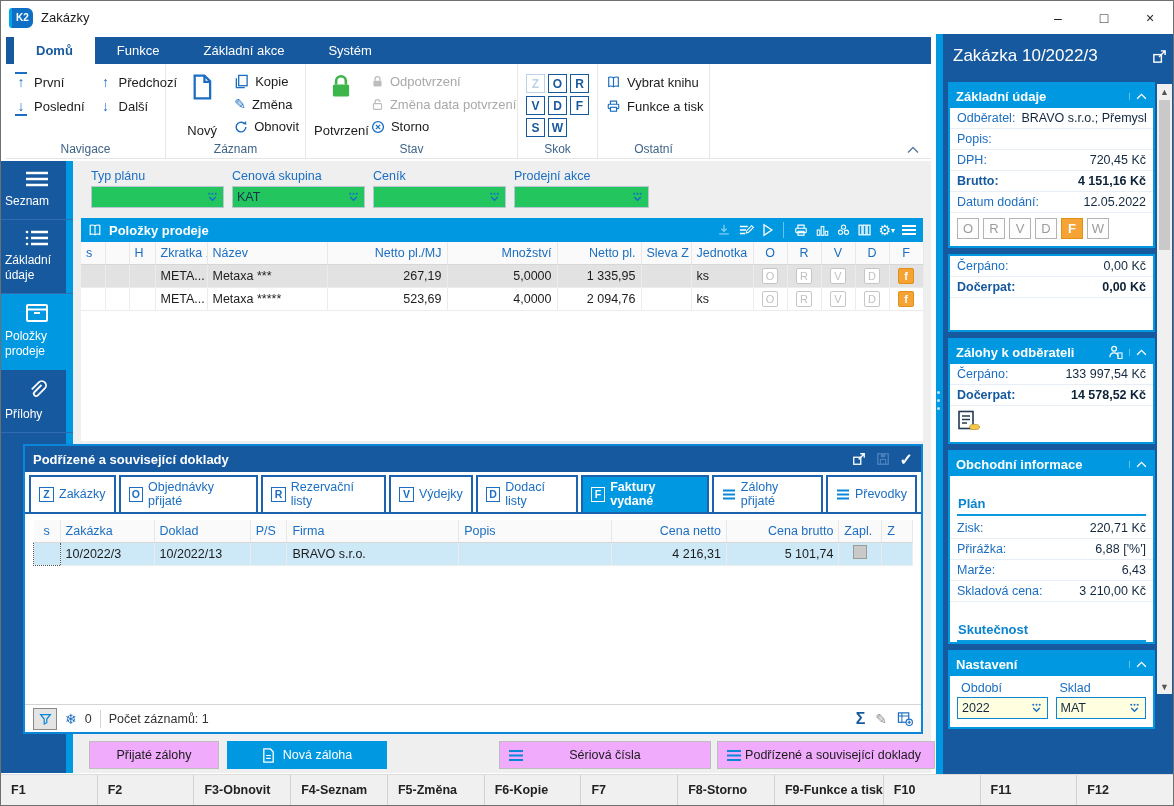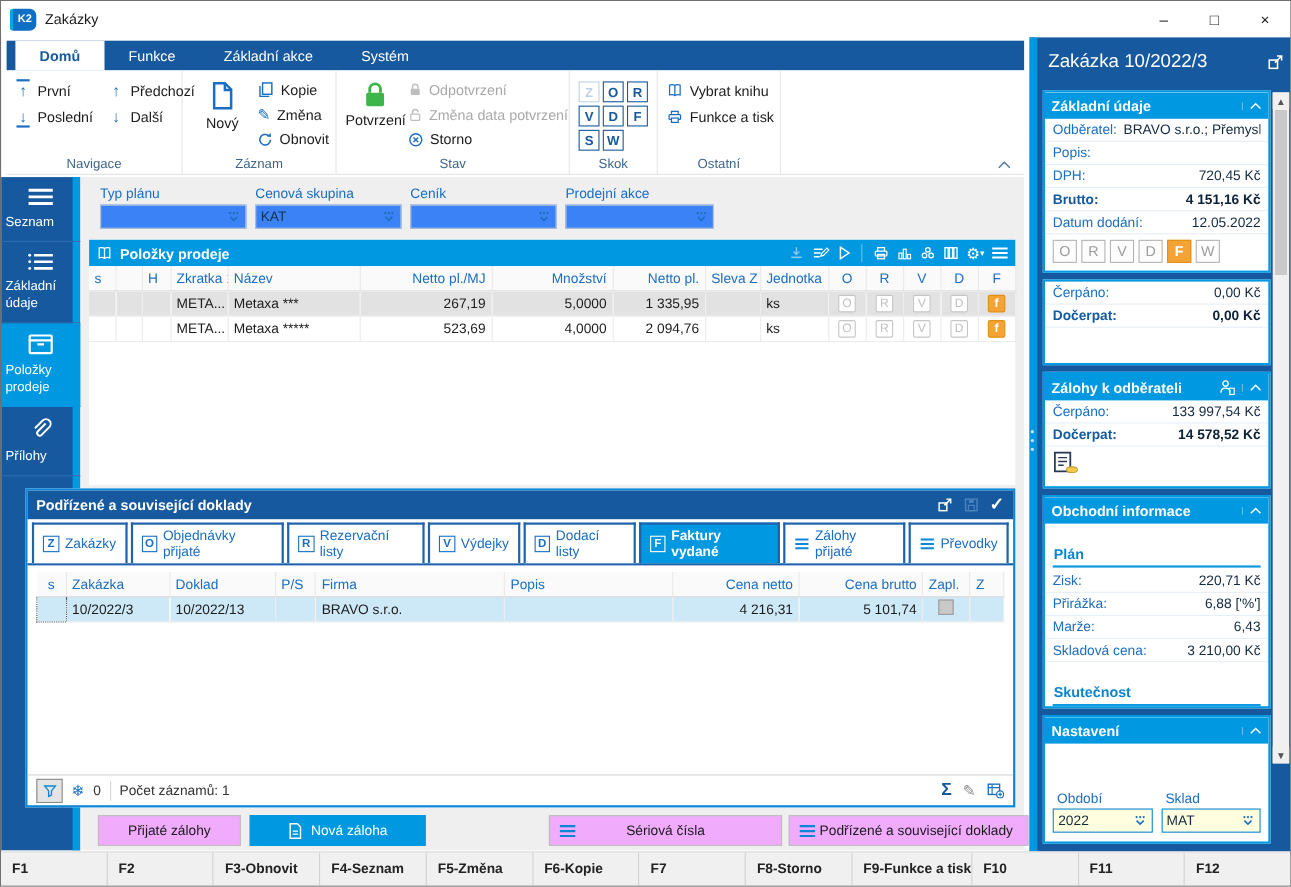--- a/index.html
+++ b/index.html
@@ -27,21 +27,21 @@
   .ribbon-body { position:absolute; top:63px; left:5px; width:925px; height:95px;
                  background:#fff; border-bottom:1px solid #e4e4e4; display:flex; }
   .rgroup { position:relative; border-right:1px solid #e6e6e6; padding:6px 6px 20px 8px; }
   .rgroup-label { position:absolute; bottom:2px; left:0; right:0; text-align:center;
                   color:#3f6588; font-size:12px; }
   .ritem { display:flex; align-items:center; gap:6px; height:24px; color:#1c1c1c;
            white-space:nowrap; font-size:13px; }
   .ritem .ic { color:#1b6ec2; }
   .ritem.dim { color:#a9a9a9; } .ritem.dim .ic { color:#bdbdbd; }
   .bigbtn { width:58px; display:flex; flex-direction:column; align-items:center;
-            justify-content:flex-start; gap:3px; padding-top:3px; color:#1c1c1c; }
+            justify-content:space-between; gap:3px; padding-top:3px; color:#1c1c1c; }
   .cols2 { display:flex; gap:14px; }
   .vcol { display:flex; flex-direction:column; }
   .arr { color:#1b6ec2; font-size:14px; line-height:1; position:relative; width:14px; text-align:center; }
   .arr.barTop::before { content:""; position:absolute; top:-3px; left:1px; right:1px; border-top:2px solid #1b6ec2; }
   .arr.barBot::after  { content:""; position:absolute; bottom:-3px; left:1px; right:1px; border-bottom:2px solid #1b6ec2; }
   .skokgrid { display:grid; grid-template-columns:repeat(3,19px); gap:3px; padding-top:4px; }
   .badge { width:19px; height:19px; border:1px solid #17599e; color:#17599e; font-weight:bold;
            font-size:12px; display:flex; align-items:center; justify-content:center; background:#fff; }
   .badge.dim { border-color:#bcd2e8; color:#bcd2e8; }
 
@@ -51,21 +51,21 @@
   .sbitem { position:relative; z-index:1; color:#fff; text-align:left; padding:9px 4px 10px;
             border-bottom:1px solid #2e6bb0; font-size:12px; line-height:1.25; }
   .sbitem .sbic { display:flex; justify-content:center; margin-bottom:6px; }
   .sbitem.active { background:#0099e1; border-bottom-color:#0099e1; }
 
   
   .main { position:absolute; left:72px; top:160px; width:858px; height:612px; background:#efefef; }
   .filters { position:absolute; top:8px; left:18px; display:flex; gap:8px; }
   .fblock { width:133px; }
   .flabel { color:#1b6ec2; font-size:12.5px; margin-bottom:3px; }
-  .fcombo { height:22px; background:#3b82f6; border:1px solid #b9c6d2; display:flex;
+  .fcombo { height:22px; background:#22c55e; border:1px solid #b9c6d2; display:flex;
             align-items:center; padding:0 4px; }
   .fcombo .val { flex:1; font-size:12.5px; color:#16324f; }
   .comboic { color:#1b6ec2; }
 
   
   .items-panel { position:absolute; left:8px; top:57px; width:842px; height:223px; background:#fff; }
   .items-head { height:24px; background:#0099e1; color:#fff; display:flex; align-items:center;
                 padding:0 6px; gap:6px; }
   .items-head .ttl { font-weight:bold; font-size:13px; flex:1; }
   .hic { color:#fff; display:flex; align-items:center; } .hic.dim { color:#7fccf1; }
@@ -140,21 +140,21 @@
   .stat-letters .sb.on { background:#f5a335; border-color:#e08f17; color:#fff; font-weight:bold; }
   .subhead { color:#0b84d0; font-weight:bold; padding:20px 8px 3px; font-size:13px; }
   .subhead-line { border-bottom:2px solid #0b99e0; margin:0 7px 2px; }
   .dscroll { position:absolute; top:50px; right:3px; width:15px; height:610px; background:#f0f0f0; }
   .dscroll .sarr { position:absolute; left:0; right:0; height:15px; color:#555; font-size:9px;
                    display:flex; align-items:center; justify-content:center; background:#f0f0f0; }
   .dscroll .thumb { position:absolute; left:2px; right:2px; top:16px; height:150px; background:#c9c9c9; }
   .splitdots { position:absolute; left:-6px; top:357px; display:flex; flex-direction:column; gap:5px; }
   .splitdots i { width:3px; height:3px; background:#bfe4f7; border-radius:50%; }
   .nast-body { display:flex; gap:8px; padding:5px 7px 8px; }
-  .nfield { flex:1;margin-top:38px; }
+  .nfield { flex:1; }
   .nfield .flabel { color:#1b6ec2; margin:0 0 2px 4px; }
   .ncombo { height:22px; background:#ffffe0; border:1px solid #0b87d9; display:flex;
             align-items:center; padding:0 4px; }
   .ncombo .val { flex:1; color:#13293f; font-size:12.5px; }
 
   
   .fkeys { position:absolute; left:0; right:0; bottom:0; height:31px; background:#f0f0f0;
            border-top:1px solid #dcdcdc; display:flex; align-items:stretch; z-index:6; }
   .fk { flex:1; display:flex; align-items:center; padding-left:10px; border-left:1px solid #d2d2d2;
         font-size:12.5px; color:#222; white-space:nowrap;font-weight:bold; }

